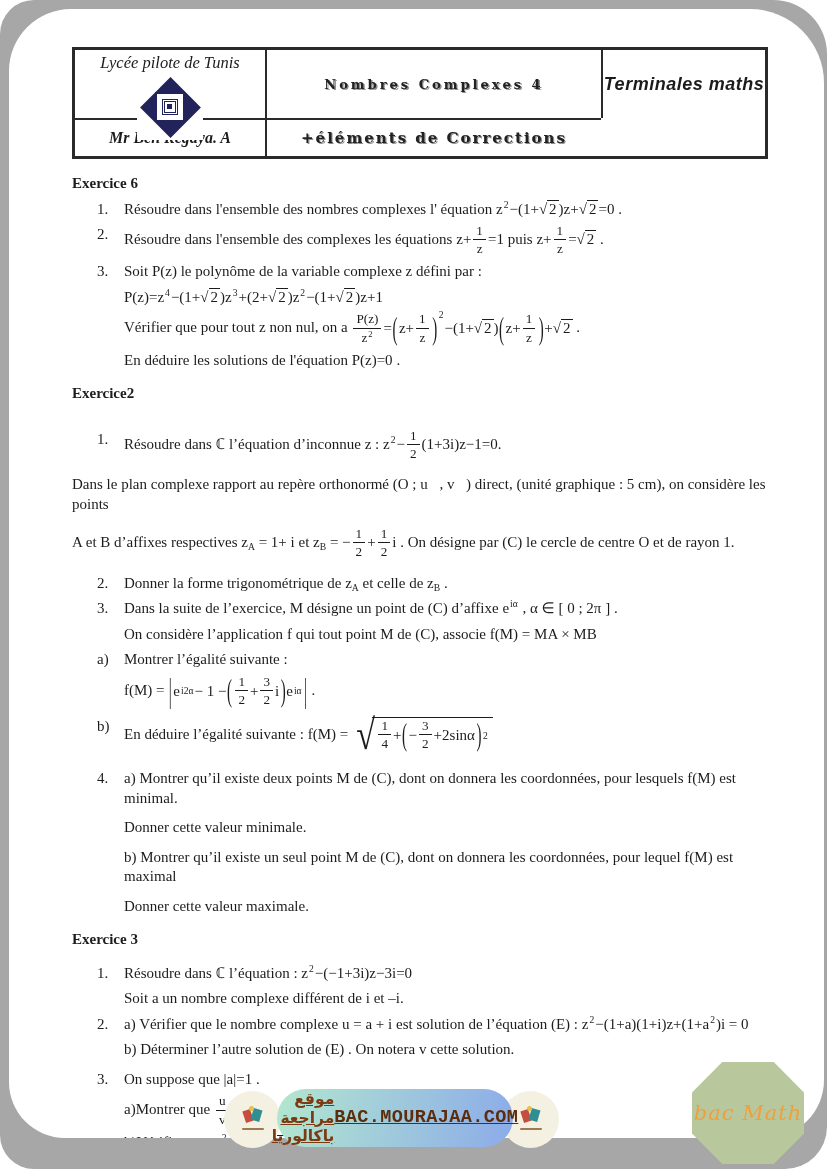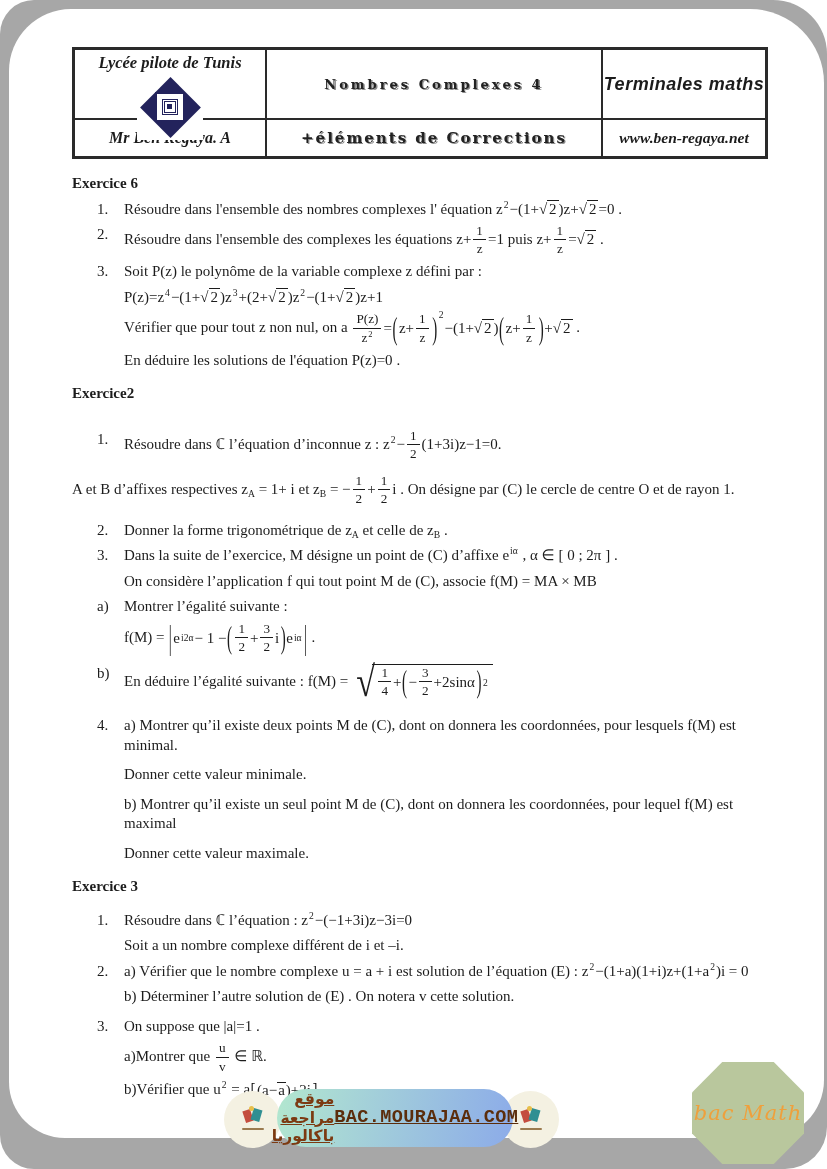--- a/index.html
+++ b/index.html
@@ -10,21 +10,21 @@
   .page{position:absolute;left:9px;top:9px;right:3px;bottom:31px;background:var(--page-bg,#fff);
         border-radius:62px 74px 58px 56px;overflow:hidden}
 
   
   .hdr{position:relative;margin:38px 0 0 63px;width:696px;box-sizing:border-box;
        display:grid;grid-template-columns:190px 336px 164px;grid-template-rows:68px 38px;
        border:3px solid var(--table-border,#2a2a2a)}
   .hcell{display:flex;align-items:center;justify-content:center;box-sizing:border-box;text-align:center}
   .bl{border-left:2px solid var(--table-border,#2a2a2a)}
   .bt{border-top:2px solid var(--table-border,#2a2a2a)}
-  .school{font-weight:700;font-style:italic;font-size:16.5px;align-items:flex-start;padding-top:3px}
+  .school{font-weight:400;font-style:italic;font-size:16.5px;align-items:flex-start;padding-top:3px}
   .teacher{font-weight:700;font-style:italic;font-size:16px}
   .fancy{font-family:"DejaVu Serif",serif;font-weight:700;letter-spacing:3px;font-size:13px;
          color:#222;text-shadow:1.4px 1.4px 0 #8d8d8d}
   .fancy2{font-family:"DejaVu Serif",serif;font-weight:700;letter-spacing:2px;font-size:15px;
           color:#222;text-shadow:1.2px 1.2px 0 #8d8d8d}
   .level{font-family:Liberation Sans, sans-serif;font-style:italic;font-weight:700;font-size:18px;letter-spacing:.5px}
   .website{font-weight:700;font-style:italic;font-size:15.5px}
   .logo{position:absolute;left:62px;top:24px;width:66px;height:66px;background:#fff;z-index:2;
         display:grid;place-items:center}
   .logo .diamond{position:absolute;width:43px;height:43px;background:var(--logo-navy,#23235c);transform:rotate(45deg)}
@@ -95,21 +95,20 @@
 <div class="graybg"></div>
 
 <div class="page">
 
   <div class="hdr">
     <div class="hcell school">Lycée pilote de Tunis</div>
     <div class="hcell bl fancy">Nombres  Complexes 4</div>
     <div class="hcell bl level">Terminales maths</div>
     <div class="hcell bt teacher">Mr Ben Regaya. A</div>
     <div class="hcell bl bt fancy2">+éléments  de  Corrections</div>
-    <div class="hcell bl bt website">www.ben-regaya.net</div>
     <div class="logo">
       <span class="diamond"></span>
       <span class="core">
           <span class="maze"></span>
         </span>
     </div>
   </div>
 
   <div class="doc">
 
@@ -147,20 +146,23 @@
             </span>+<span class="msqrt"><span class="rad">√</span><span class="radb">2</span></span></span> .</span>
     </div>
     <div class="line indb m-t6">
       <span class="ltxt">En déduire les solutions de l'équation <span class="mit">P(z)=0</span> .</span>
     </div>
 
     <div class="ex-title m-t14">Exercice2</div>
     <div class="line m-t26 m-b14">
       <span class="num">1.</span>
       <span class="ltxt">Résoudre dans ℂ l’équation d’inconnue <span class="mit">z</span> :  <span class="mit">z<span class="msup">2</span>−<span class="mfrac"><span class="mnum">1</span><span class="mden">2</span></span>(1+3i)z−1=0</span>.</span>
+    </div>
+    <div class="line m-t10 m-b14">
+      <span class="ltxt">Dans le plan complexe rapport au repère orthonormé  <span class="mit">(O ; u⃗, v⃗)</span>  direct, (unité graphique : 5 cm), on considère les points</span>
     </div>
     <div class="line m-b14">
       <span class="ltxt"><span class="mit">A</span> et <span class="mit">B</span> d’affixes respectives  <span class="mit">z<span class="msub">A</span> = 1+ i</span>  et <span class="mit">z<span class="msub">B</span> = −<span class="mfrac"><span class="mnum">1</span><span class="mden">2</span></span>+<span class="mfrac"><span class="mnum">1</span><span class="mden">2</span></span>i</span> . On désigne par (<span class="mit">C</span>) le cercle de centre <span class="mit">O</span> et de rayon 1.</span>
     </div>
     <div class="line">
       <span class="num">2.</span>
       <span class="ltxt">Donner la forme trigonométrique de  <span class="mit">z<span class="msub">A</span></span> et celle de <span class="mit">z<span class="msub">B</span></span> .</span>
     </div>
     <div class="line">
       <span class="num">3.</span>

